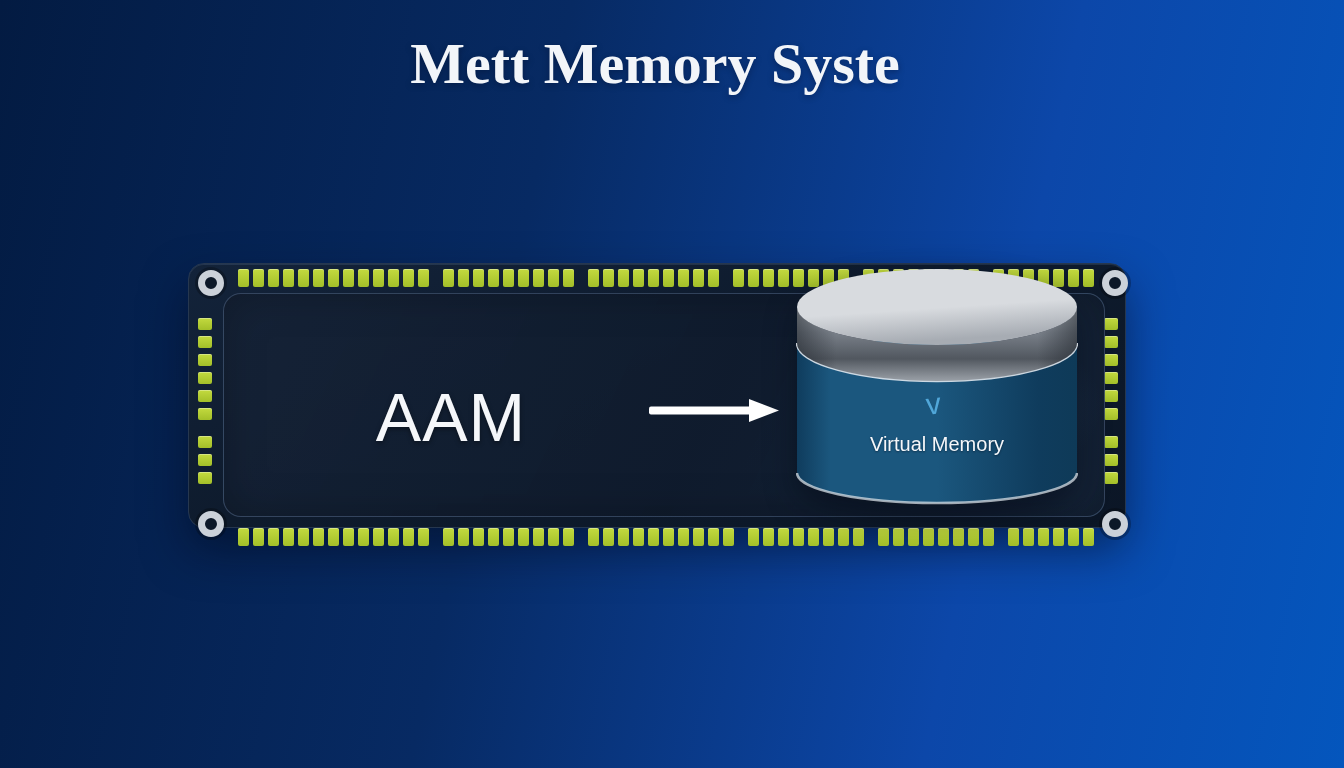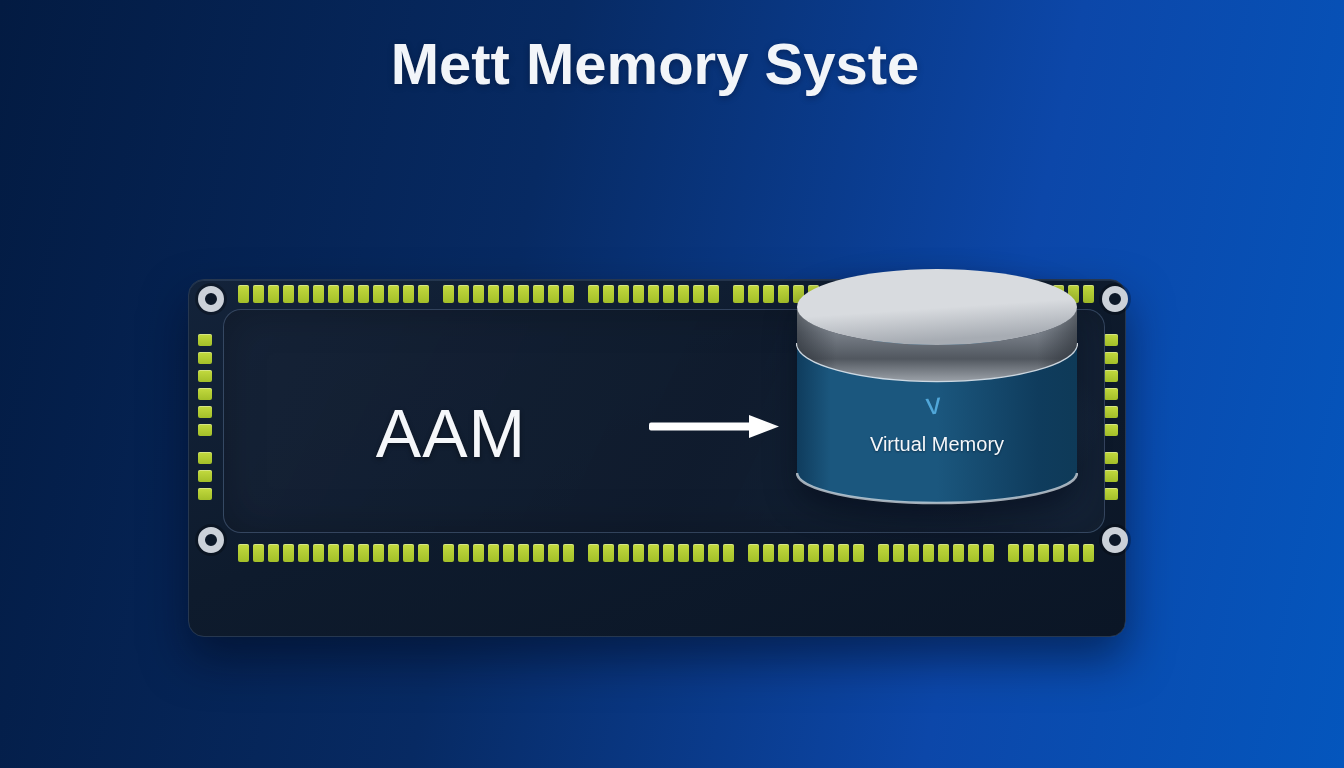--- a/index.html
+++ b/index.html
@@ -20,32 +20,32 @@
   .title{
     position:absolute;
     left:655px; top:30px;
     transform:translateX(-50%);
     color:var(--title-color);
     font-size:58px;
     font-weight:700;
     letter-spacing:0px;
     white-space:nowrap;
     text-shadow:0 2px 6px rgba(0,10,30,.35);
+    font-family:Liberation Serif, serif;
   }
 
   
   .board{
     position:absolute;
     left:188px; top:263px;
-    width:938px; height:358px;
+    width:938px; height:265px;
     background:linear-gradient(160deg, #13233a 0%, var(--board-color) 45%, #0b1626 100%);
     border:1px solid var(--board-edge);
     border-radius:16px;
     box-shadow:0 22px 45px rgba(0,8,25,.5), inset 0 1px 0 rgba(120,150,190,.18);
-    margin-top:16px;
   }
   .inner-panel{
     position:absolute;
     left:34px; top:29px;
     width:882px; height:224px;
     border-radius:18px;
     background:linear-gradient(115deg, rgba(22,35,55,.85) 0%, rgba(16,28,46,.9) 55%, rgba(24,40,62,.8) 100%);
     border:1px solid rgba(138,166,204,.28);
     box-shadow:inset 0 0 40px rgba(0,0,0,.25);
   }

